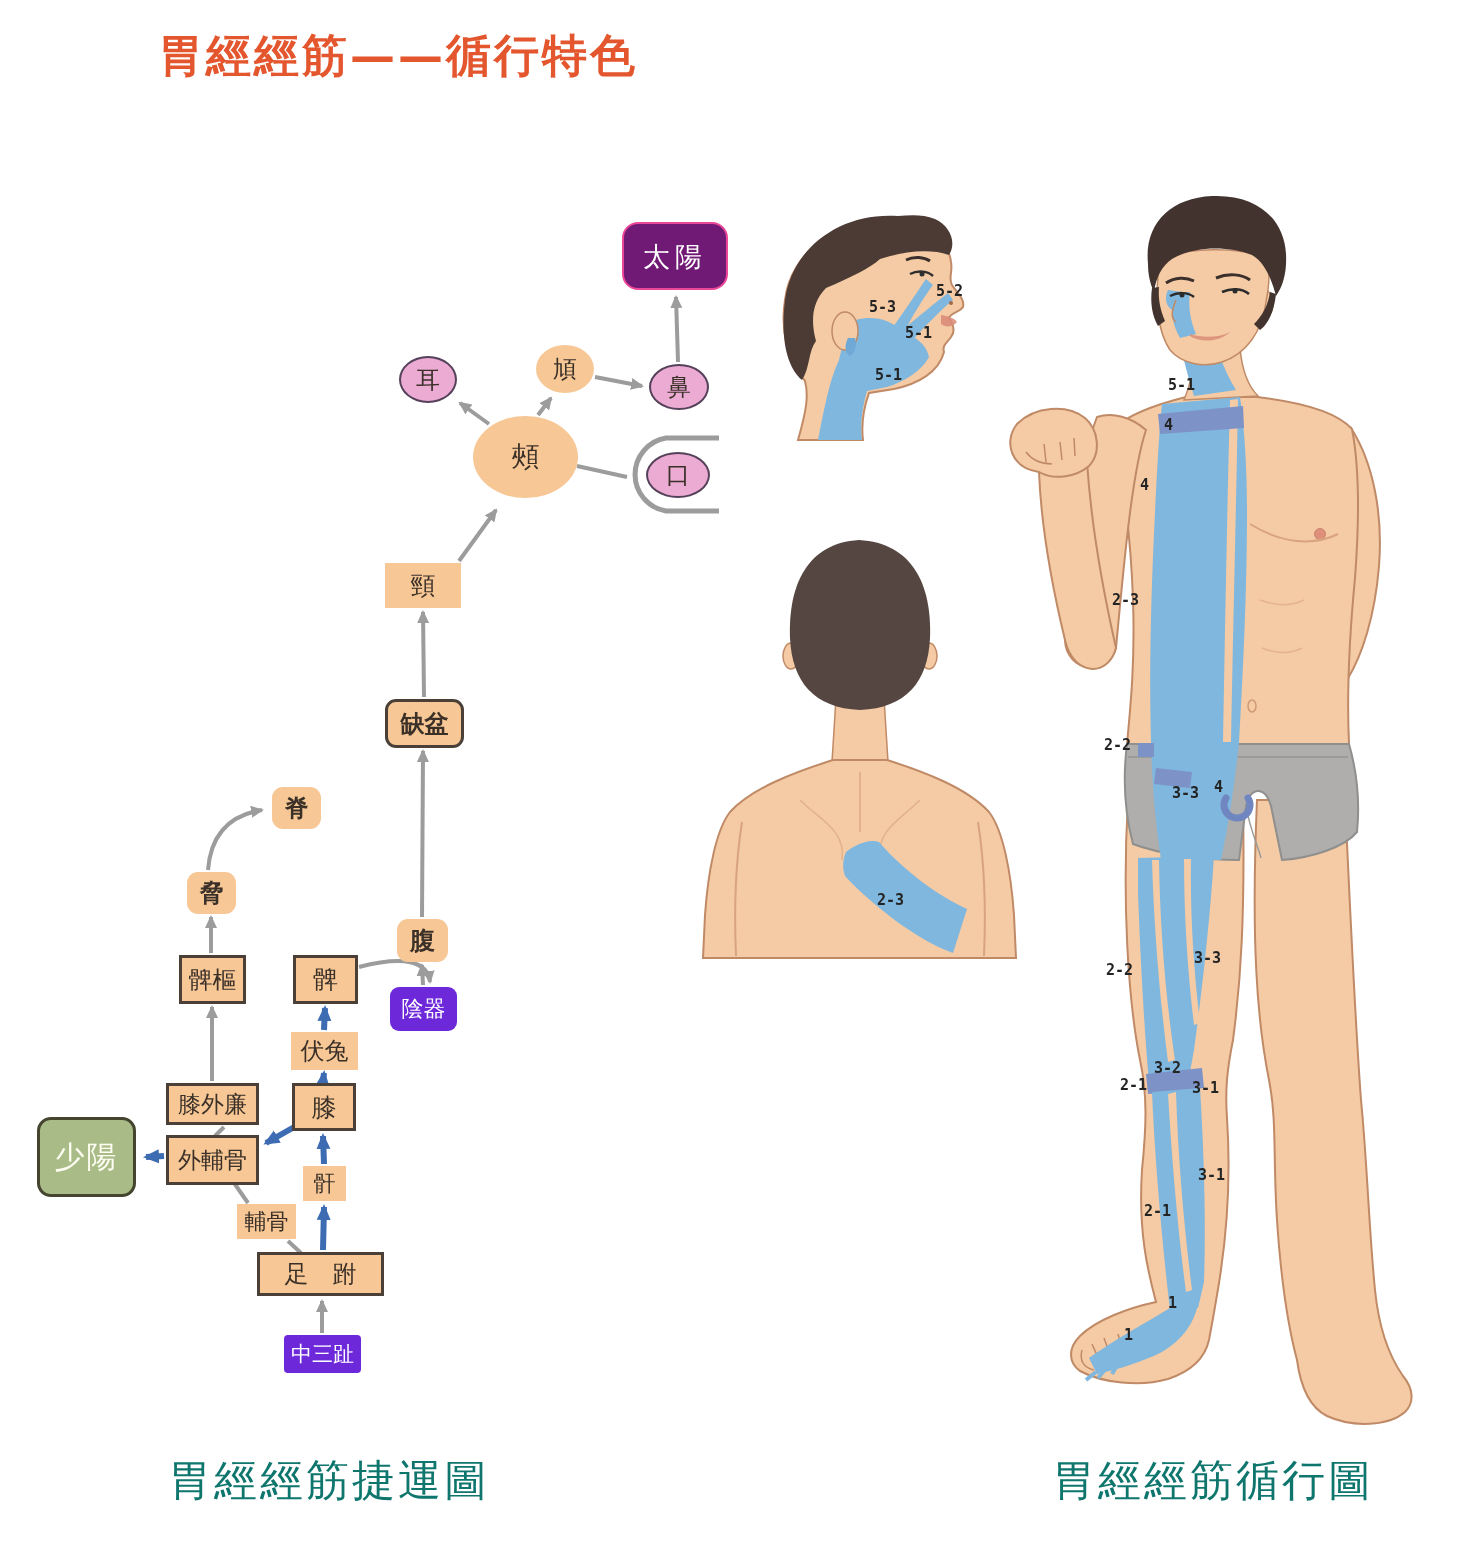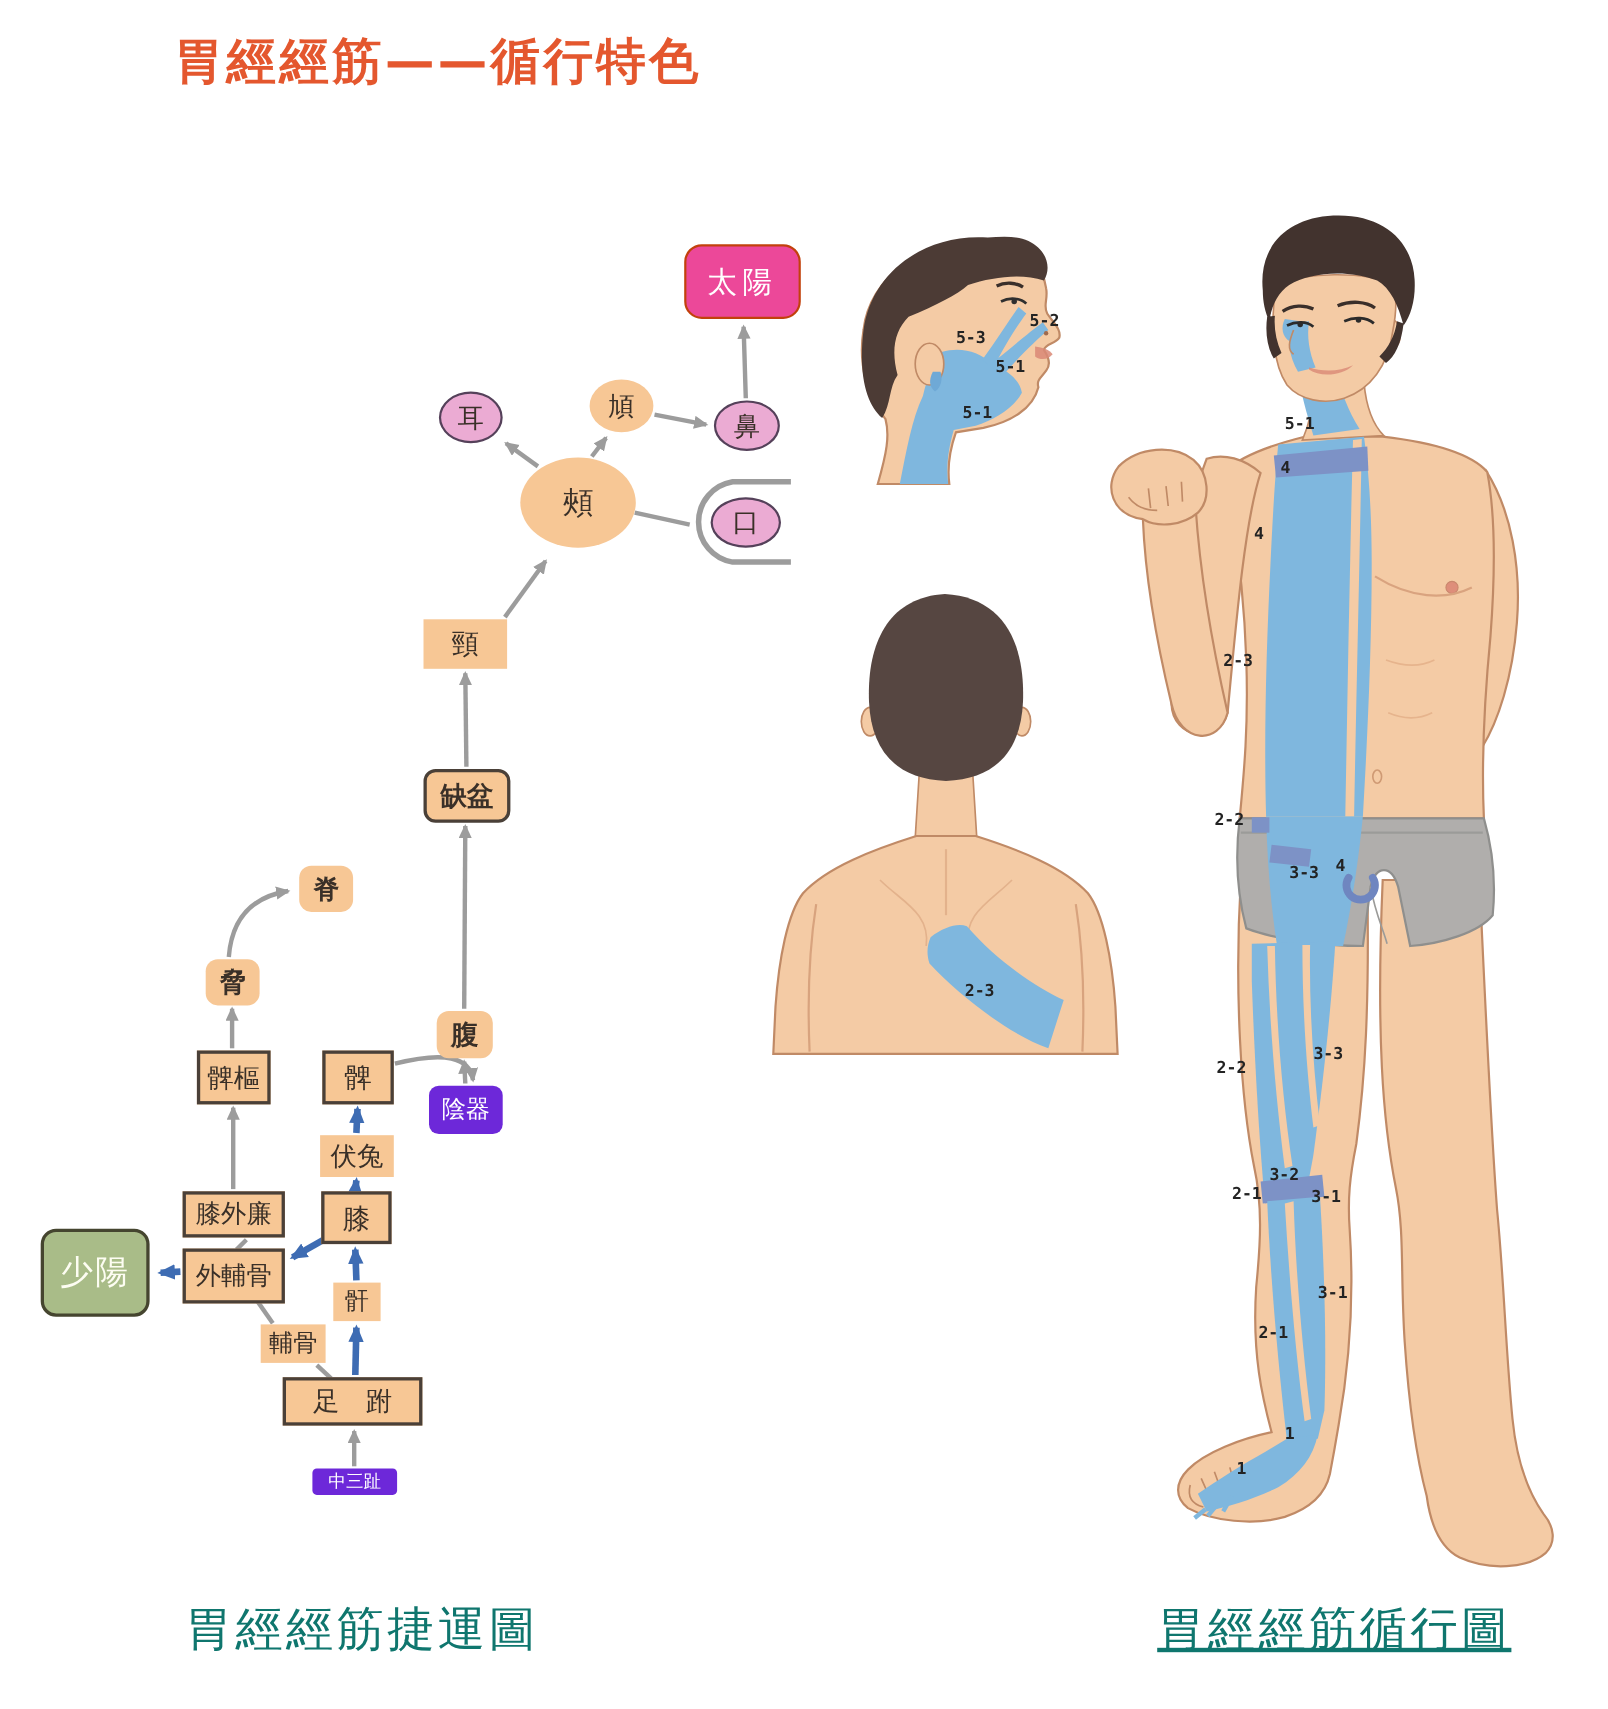--- a/index.html
+++ b/index.html
@@ -7,28 +7,28 @@
           font-family:"DejaVu Sans",sans-serif;}
   #art{position:absolute;left:0;top:0;z-index:1;}
   .node{position:absolute;z-index:2;display:flex;align-items:center;justify-content:center;
         box-sizing:border-box;color:#3a3028;font-weight:500;line-height:1;}
   .orange{background:#F7C795;}
   .pink{background:#EBABD3;border:2px solid #55415a;}
   .ellipse{border-radius:50%;}
   .pill{border-radius:11px;font-weight:bold;}
   .bordered{border:3px solid #4a4038;}
   .red{background:#6d28d9;color:#fff;border-radius:9px;}
-  .black{background:#ec4899;color:#fff;border-radius:16px;border:2px solid #c2410c;}
+  .black{background:#701a75;color:#fff;border-radius:16px;border:2px solid #ec4899;}
   .green{background:#A9BC88;color:#fdfdf2;border-radius:14px;border:3px solid #45452f;}
   #title{position:absolute;left:158px;top:26px;z-index:2;font-size:45px;font-weight:bold;
          color:#E4572E;letter-spacing:3px;white-space:nowrap;}
   .caption{position:absolute;z-index:2;font-size:43px;color:#0f766e;letter-spacing:3px;
            font-weight:500;white-space:nowrap;}
   #cap-left{left:168px;top:1452px;}
-  #cap-right{left:1052px;top:1452px;text-decoration:underline;}
+  #cap-right{left:1052px;top:1452px;}
   .num{font-family:"DejaVu Sans Mono",monospace;font-size:15px;font-weight:bold;fill:#232323;}
 </style>
 </head>
 <body>
 
 <div id="canvas">
 
   <div id="title">胃經經筋——循行特色</div>
 
   <svg id="art" width="1462" height="1554" viewBox="0 0 1462 1554">
@@ -221,17 +221,17 @@
   <div class="node orange bordered" style="left:179px;top:955px;width:67px;height:49px;font-size:24px;">髀樞</div>
   <div class="node orange bordered" style="left:293px;top:955px;width:65px;height:49px;font-size:25px;">髀</div>
   <div class="node orange" style="left:291px;top:1032px;width:67px;height:38px;font-size:24px;">伏兔</div>
   <div class="node orange bordered" style="left:166px;top:1083px;width:93px;height:42px;font-size:23px;">膝外廉</div>
   <div class="node orange bordered" style="left:292px;top:1083px;width:64px;height:48px;font-size:25px;">膝</div>
   <div class="node green" style="left:37px;top:1117px;width:99px;height:80px;font-size:30px;letter-spacing:2px;">少陽</div>
   <div class="node orange bordered" style="left:166px;top:1135px;width:93px;height:50px;font-size:23px;">外輔骨</div>
   <div class="node orange" style="left:237px;top:1204px;width:59px;height:35px;font-size:22px;">輔骨</div>
   <div class="node orange" style="left:303px;top:1166px;width:43px;height:35px;font-size:22px;">骭</div>
   <div class="node orange bordered" style="left:257px;top:1252px;width:127px;height:44px;font-size:24px;">足　跗</div>
-  <div class="node red" style="left:284px;top:1335px;width:77px;height:24px;font-size:16px;border-radius:4px;">中三趾</div>
+  <div class="node red" style="left:284px;top:1335px;width:77px;height:38px;font-size:21px;border-radius:4px;">中三趾</div>
 
   <div id="cap-left" class="caption">胃經經筋捷運圖</div>
   <div id="cap-right" class="caption">胃經經筋循行圖</div>
 </div>
 
 </body></html>

